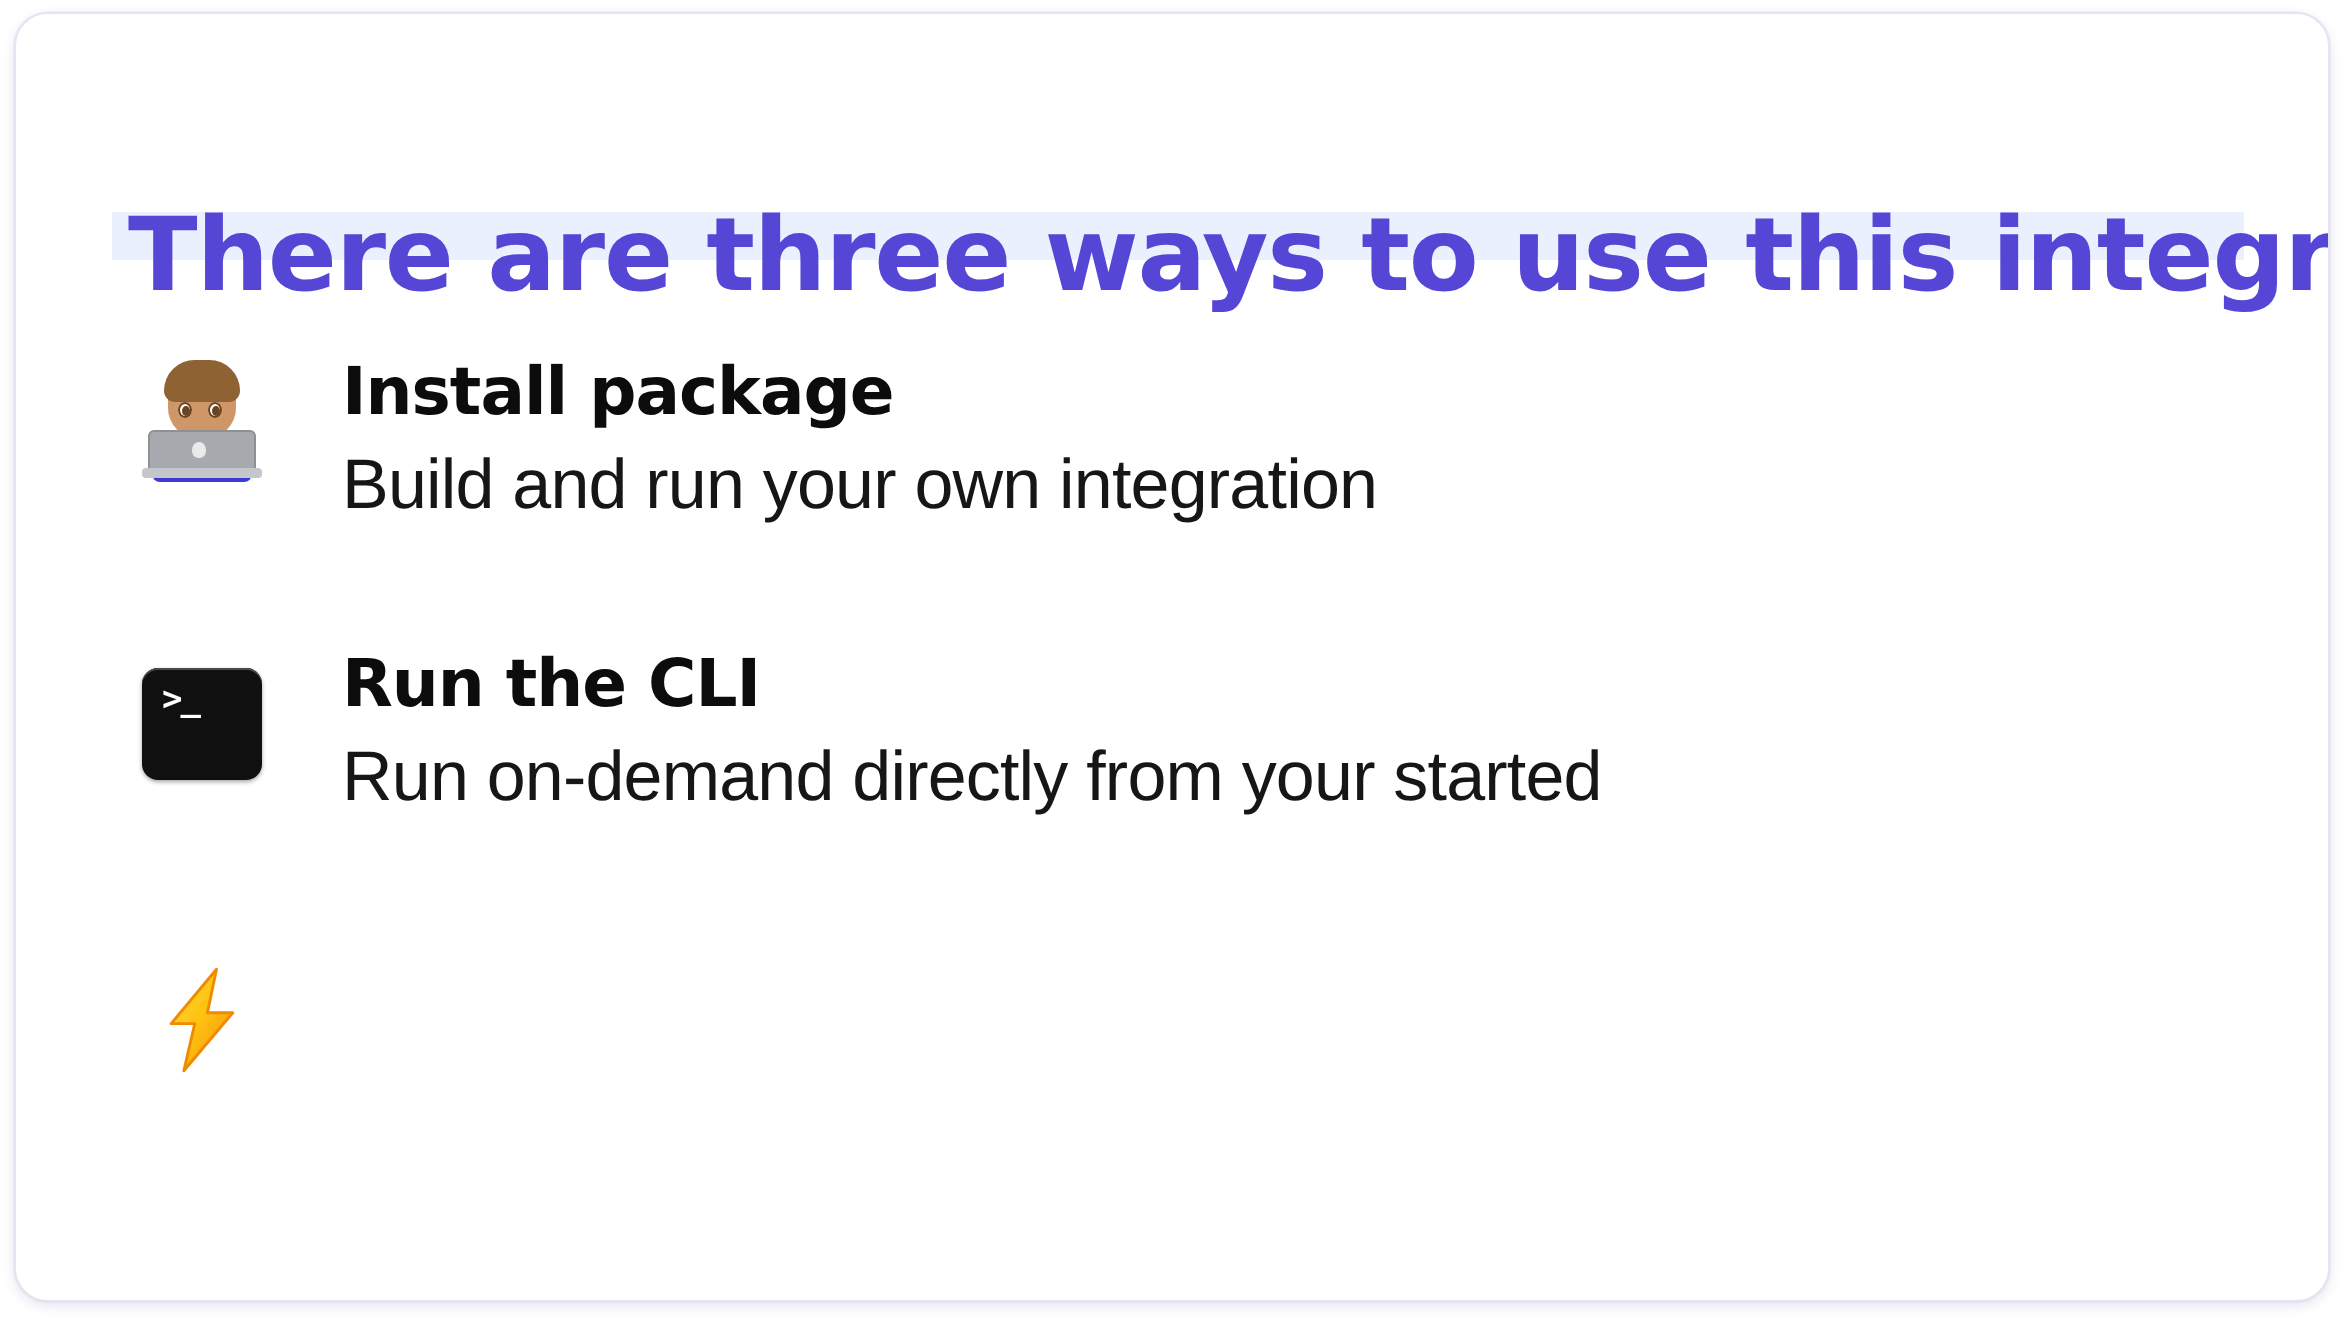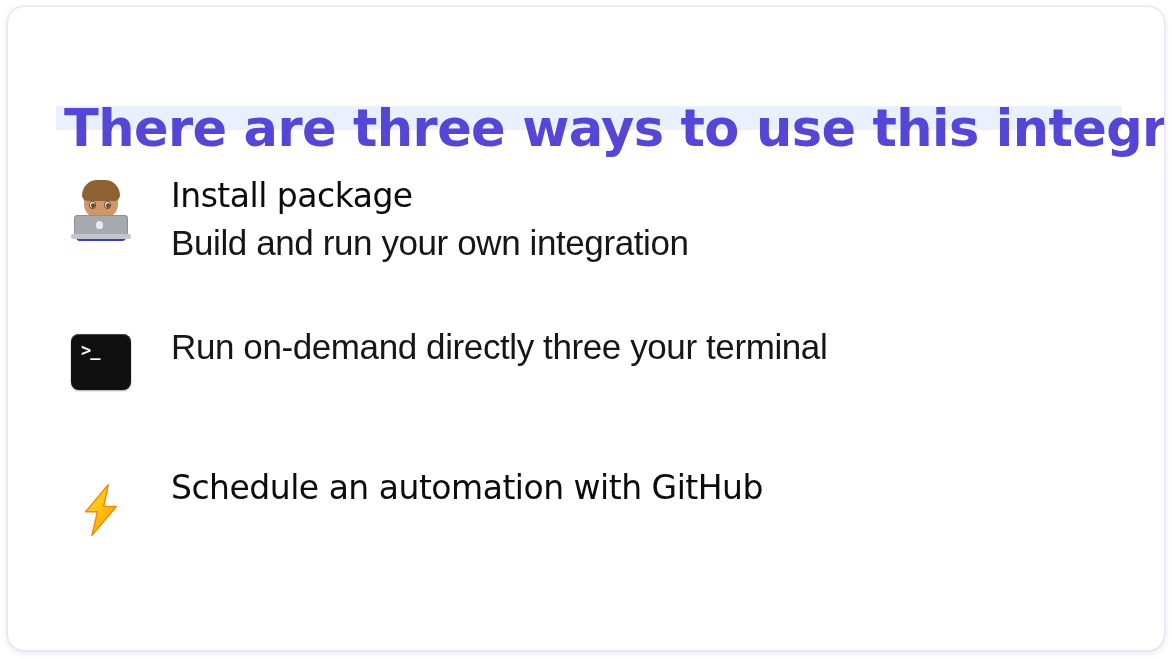--- a/index.html
+++ b/index.html
@@ -83,21 +83,21 @@
     width: 66px;
     height: 66px;
     display: flex;
     align-items: center;
     justify-content: center;
   }
 
   .item-title {
     font-family: "DejaVu Sans", "Liberation Sans", sans-serif;
     font-size: 33px;
-    font-weight: 400;
+    font-weight: 700;
     letter-spacing: -0.5px;
     color: #0c0c0c;
     line-height: 42px;
     margin: 0;
     white-space: nowrap;
   }
   .item-desc {
     font-family: "Liberation Sans", "DejaVu Sans", sans-serif;
     font-size: 35px;
     font-weight: 400;
@@ -251,33 +251,33 @@
       <p class="item-title">Install package</p>
       <p class="item-desc">Build and run your own integration</p>
     </div>
 
     <div class="item item-2">
       <div class="item-icon">
         <div class="emoji-terminal">
           <span class="term-prompt">&gt;_</span>
         </div>
       </div>
-      <p class="item-desc">Run on-demand directly three your terminal</p>
+      <p class="item-title">Run the CLI</p>
+      <p class="item-desc">Run on-demand directly from your started</p>
     </div>
 
     <div class="item item-3">
       <div class="item-icon">
         <svg class="emoji-bolt" viewBox="0 0 64 64" aria-hidden="true">
           <defs>
             <linearGradient id="boltGrad" x1="0" y1="0" x2="1" y2="1">
               <stop offset="0%" stop-color="#ffd83d"></stop>
               <stop offset="45%" stop-color="#ffc412"></stop>
               <stop offset="100%" stop-color="#f79104"></stop>
             </linearGradient>
           </defs>
           <path d="M40 4 L15 34 L28 34 L22 60 L49 28 L35 28 Z" fill="url(#boltGrad)" stroke="#f08a02" stroke-width="1.6" stroke-linejoin="round"></path>
         </svg>
       </div>
-      <p class="item-title">Schedule an automation with GitHub</p>
     </div>
 
   </div>
 </div>
 
 </body></html>

